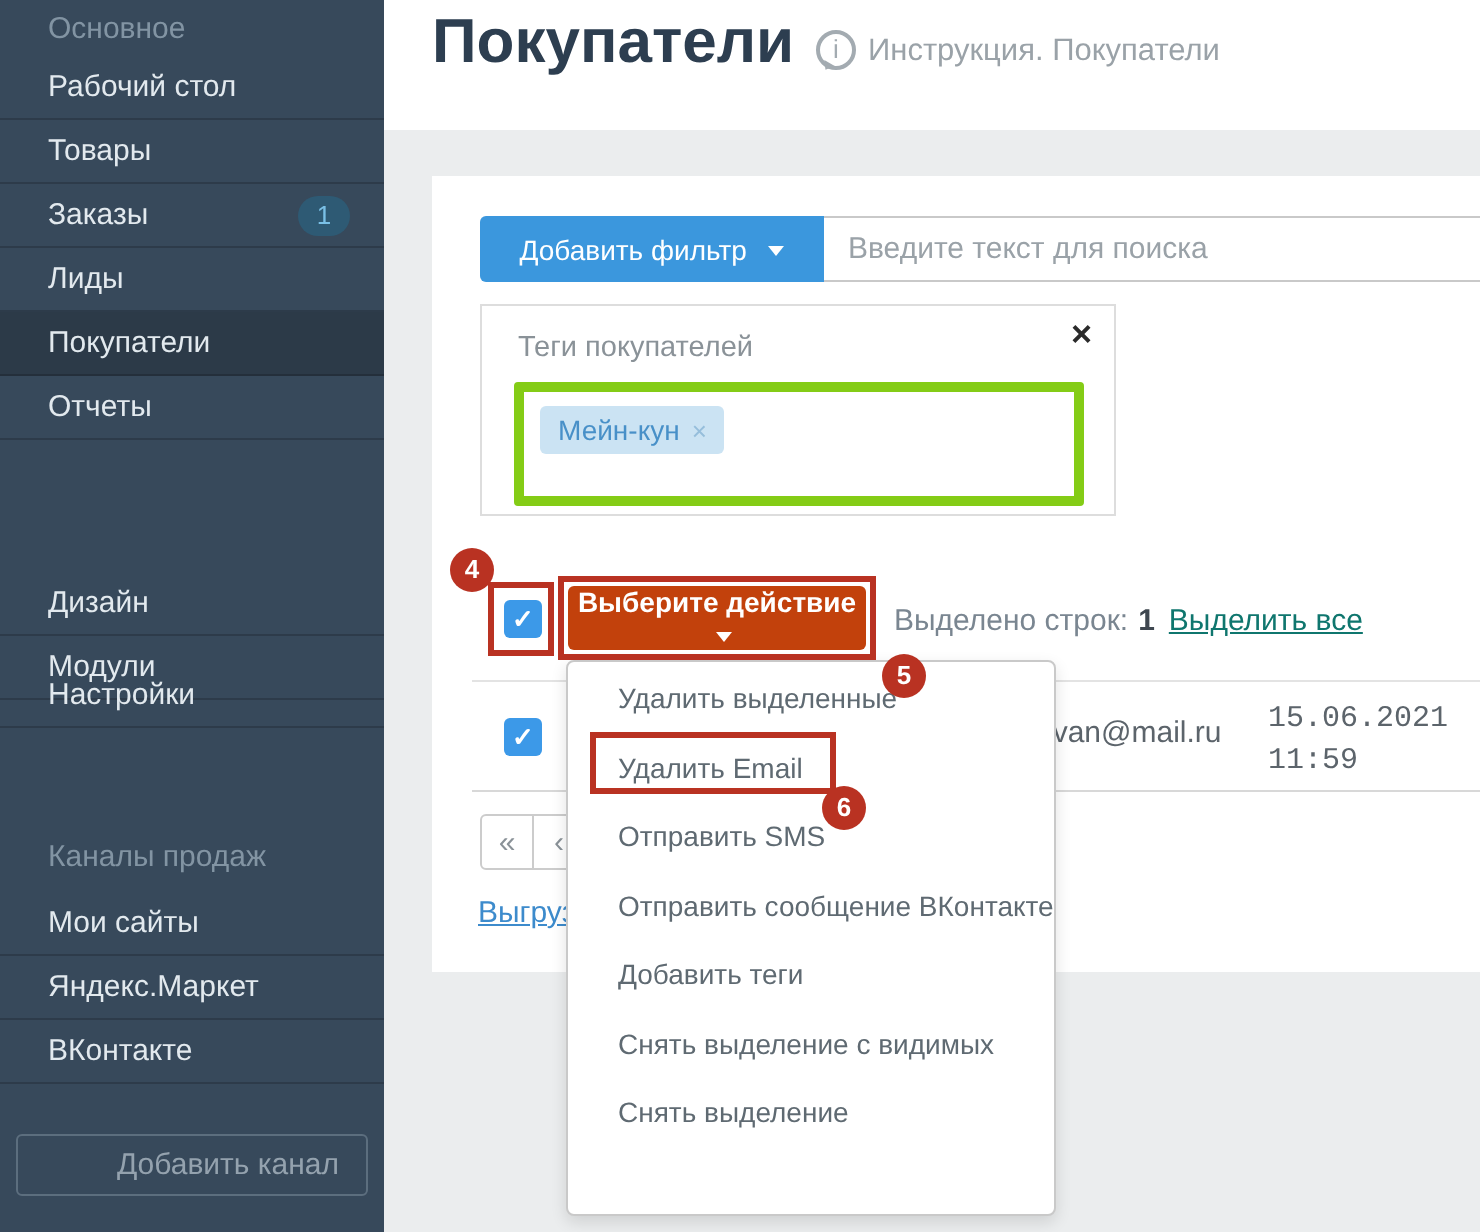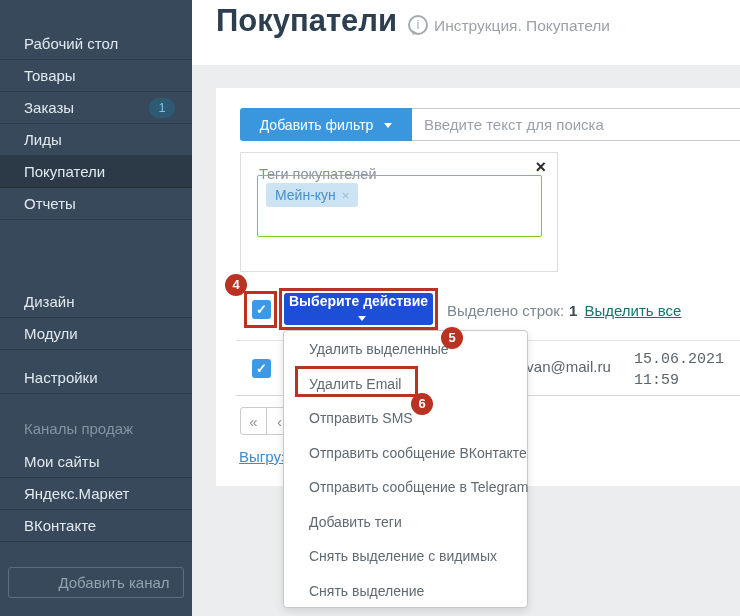--- a/index.html
+++ b/index.html
@@ -25,32 +25,32 @@
   
   .card{position:absolute;left:216px;top:88px;width:524px;height:398px;background:#fff;}
 
   
   .add-filter-btn{position:absolute;left:240px;top:108px;width:172px;height:33px;background:#3b97dd;border:none;border-radius:3px 0 0 3px;color:#fff;font-size:14px;font-weight:normal;font-family:inherit;cursor:pointer;}
   .caret{display:inline-block;width:0;height:0;border-left:4px solid transparent;border-right:4px solid transparent;border-top:5px solid currentColor;margin-left:7px;vertical-align:middle;}
   .search-input{position:absolute;left:412px;top:108px;width:330px;height:33px;border:1px solid #c9c9c9;border-left:none;padding:0 12px;font-size:15px;color:#555;font-family:inherit;background:#fff;outline:none;}
   .search-input::placeholder{color:#9aa2a8;}
 
   
-  .filter-panel{position:absolute;left:240px;top:152px;width:318px;height:120px;background:#fff;border:1px solid #ddd;}
+  .filter-panel{position:absolute;left:240px;top:152px;width:318px;height:106px;background:#fff;border:1px solid #ddd;}
   .filter-panel-label{position:absolute;left:18px;top:13px;font-size:14.5px;color:#8a9298;}
   .filter-panel-close{position:absolute;right:11px;top:4px;font-size:18px;font-weight:bold;color:#2b2b2b;cursor:pointer;line-height:20px;}
-  .tags-box{position:absolute;left:16px;top:22px;width:285px;height:62px;border:1px solid #84cc16;border-radius:2px;}
+  .tags-box{position:absolute;left:16px;top:38px;width:285px;height:62px;border:5px solid #84cc16;border-radius:2px;}
   .tag{position:absolute;left:8px;top:7px;background:#cbe3f3;border-radius:3px;padding:4px 9px;font-size:14px;color:#4890c8;cursor:default;}
   .tag-x{color:#96bedb;margin-left:6px;font-size:13px;cursor:pointer;}
 
   
   .checkbox{position:absolute;width:19px;height:19px;background:#3c99e8;border-radius:3px;color:#fff;font-size:13px;font-weight:bold;text-align:center;line-height:19px;cursor:pointer;}
   .cb-select{left:252px;top:300px;}
   .cb-row{left:252px;top:359px;}
-  .action-btn{position:absolute;left:284px;top:293px;width:149px;height:32px;background:#1d4ed8;border:none;border-radius:3px;color:#fff;font-weight:bold;font-size:14px;font-family:inherit;cursor:pointer;z-index:20;}
+  .action-btn{position:absolute;left:284px;top:293px;width:149px;height:32px;background:#c2410c;border:none;border-radius:3px;color:#fff;font-weight:bold;font-size:14px;font-family:inherit;cursor:pointer;z-index:20;}
   .sel-info{position:absolute;left:447px;top:302px;font-size:15px;color:#7a8691;}
   .sel-count{color:#3f4750;font-weight:bold;margin:0 4px 0 5px;}
   .select-all{color:#0f766e;text-decoration:underline;cursor:pointer;margin-left:3px;}
 
   
   .table-row{position:absolute;left:236px;top:340px;width:504px;height:56px;background:#fff;border-top:1px solid #e3e3e3;border-bottom:1px solid #d8d8d8;}
   .row-email{position:absolute;left:523px;top:358px;font-size:15px;color:#5c646b;}
   .row-date{position:absolute;left:634px;top:349px;font-size:15px;color:#5c646b;line-height:21px;font-family:Liberation Mono, monospace;}
 
   
@@ -72,32 +72,33 @@
   .sc-4{left:225px;top:274px;}
   .sc-5{left:441px;top:327px;}
   .sc-6{left:411px;top:393px;}
 </style>
 </head>
 <body>
 
 <div id="screen">
 
   <aside class="sidebar">
+    <div class="nav-header" style="top:0">Основное</div>
     <div class="nav-item" style="top:28px">Рабочий стол</div>
     <div class="nav-item" style="top:60px">Товары</div>
     <div class="nav-item" style="top:92px">
       <span>Заказы</span>
       <span class="badge">1</span>
     </div>
     <div class="nav-item" style="top:124px">Лиды</div>
     <div class="nav-item active" style="top:156px">Покупатели</div>
     <div class="nav-item" style="top:188px">Отчеты</div>
     <div class="nav-item" style="top:286px">Дизайн</div>
     <div class="nav-item" style="top:318px">Модули</div>
-    <div class="nav-item" style="top:362px">Настройки</div>
+    <div class="nav-item" style="top:332px">Настройки</div>
     <div class="nav-header" style="top:414px">Каналы продаж</div>
     <div class="nav-item" style="top:446px">Мои сайты</div>
     <div class="nav-item" style="top:478px">Яндекс.Маркет</div>
     <div class="nav-item" style="top:510px">ВКонтакте</div>
     <button class="add-channel">Добавить канал</button>
   </aside>
 
   <div class="title-band"></div>
   <h1 class="page-title">Покупатели</h1>
   <span class="info-bubble">i</span>
@@ -140,21 +141,20 @@
 
   <button class="page-btn pb-first">«</button>
   <button class="page-btn pb-prev">‹</button>
   <span class="export-link">Выгрузить</span>
 
   <nav class="action-menu">
     <div class="menu-item">Удалить выделенные</div>
     <div class="menu-item">Удалить Email</div>
     <div class="menu-item">Отправить SMS</div>
     <div class="menu-item">Отправить сообщение ВКонтакте</div>
-    <div class="menu-item">Отправить сообщение в Telegram</div>
     <div class="menu-item">Добавить теги</div>
     <div class="menu-item">Снять выделение с видимых</div>
     <div class="menu-item">Снять выделение</div>
   </nav>
 
   <div class="red-box rb-checkbox"></div>
   <div class="red-box rb-action"></div>
   <div class="red-box rb-email"></div>
   <div class="step-circle sc-4">4</div>
   <div class="step-circle sc-5">5</div>

